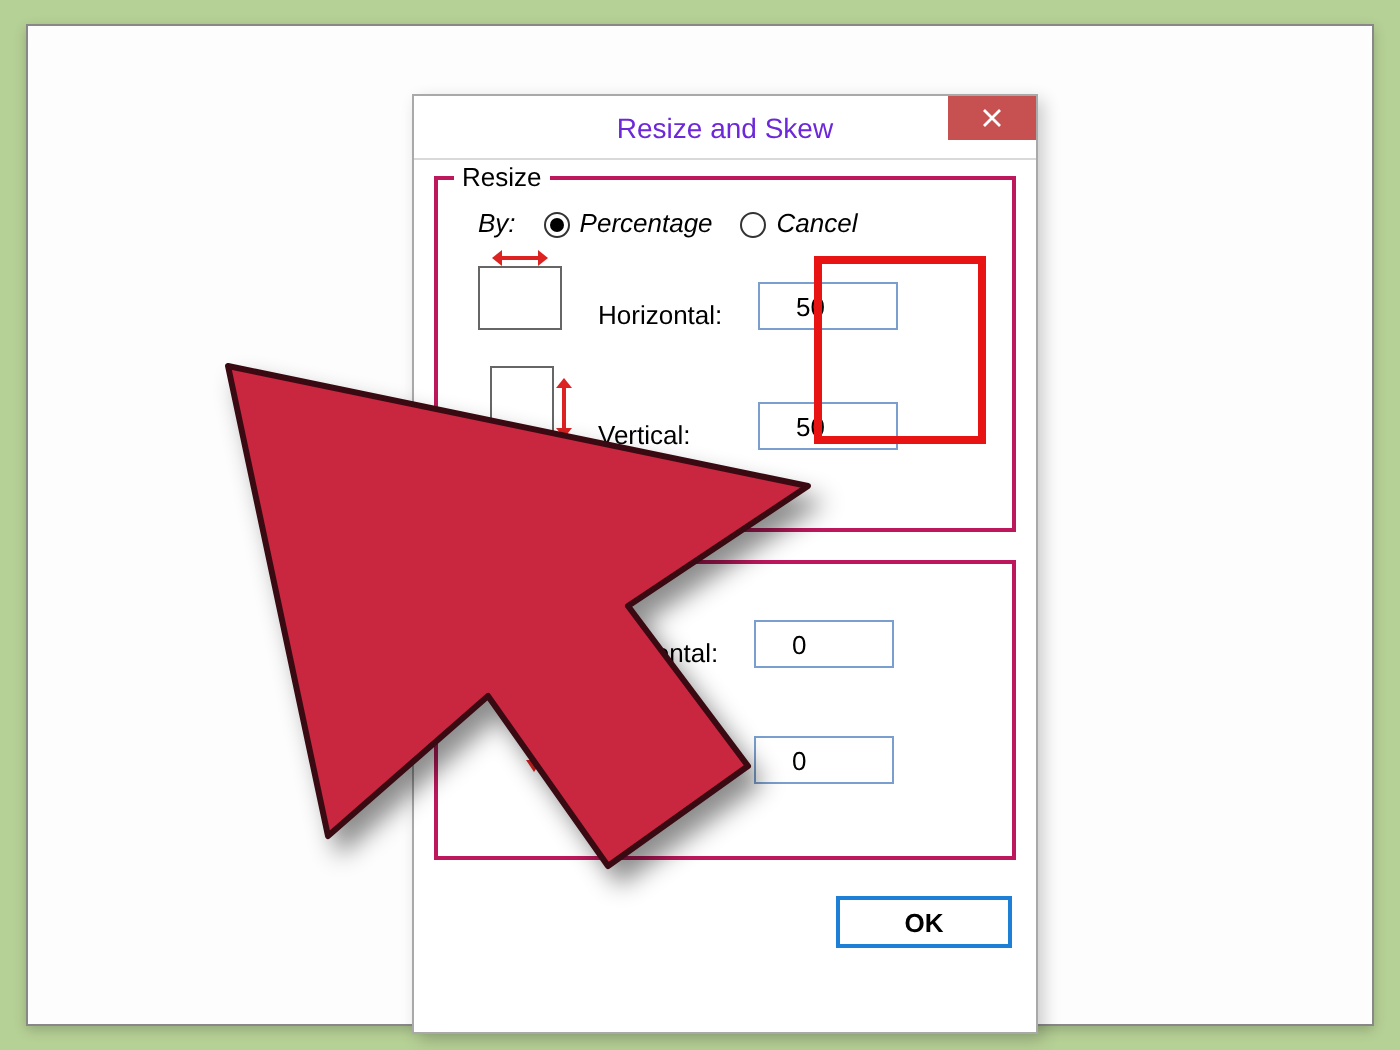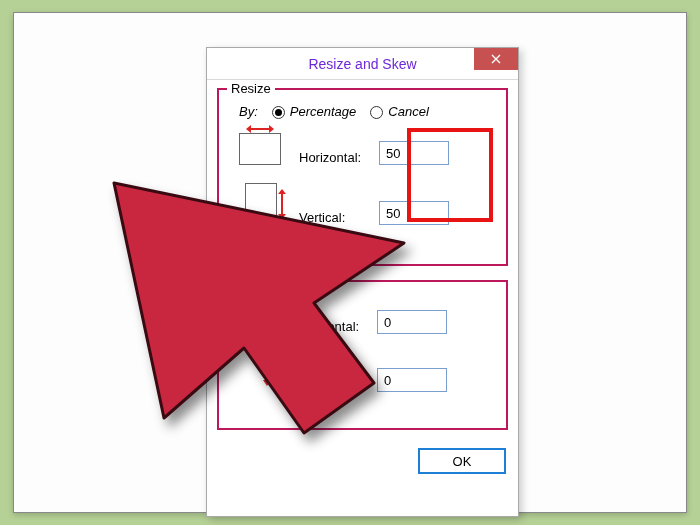--- a/index.html
+++ b/index.html
@@ -174,21 +174,21 @@
     border-top: 5px solid #d22;
   }
   .field-label {
     width: 80px;
     text-align: left;
   }
   .field-input {
     width: 70px;
     height: 24px;
     border: 1px solid #7a9fce;
-    padding: 2px 6px;
+    padding: 2px 18px;
     font-size: 13px;
     font-family: inherit;
   }
   .highlight-box {
     position: absolute;
     border: 4px solid #e81414;
     pointer-events: none;
   }
   .button-row {
     display: flex;
@@ -199,20 +199,21 @@
   .btn {
     width: 88px;
     height: 26px;
     border: 1px solid #adadad;
     background: #fff;
     font-size: 13px;
     cursor: pointer;
     display: flex;
     align-items: center;
     justify-content: center;
+    font-weight: bold;
   }
   .btn.primary {
     border: 2px solid #1e7fd6;
   }
   .skew-icon-h {
     width: 40px; height: 30px;
     position: relative;
     margin-right: 18px;
     flex-shrink: 0;
   }

